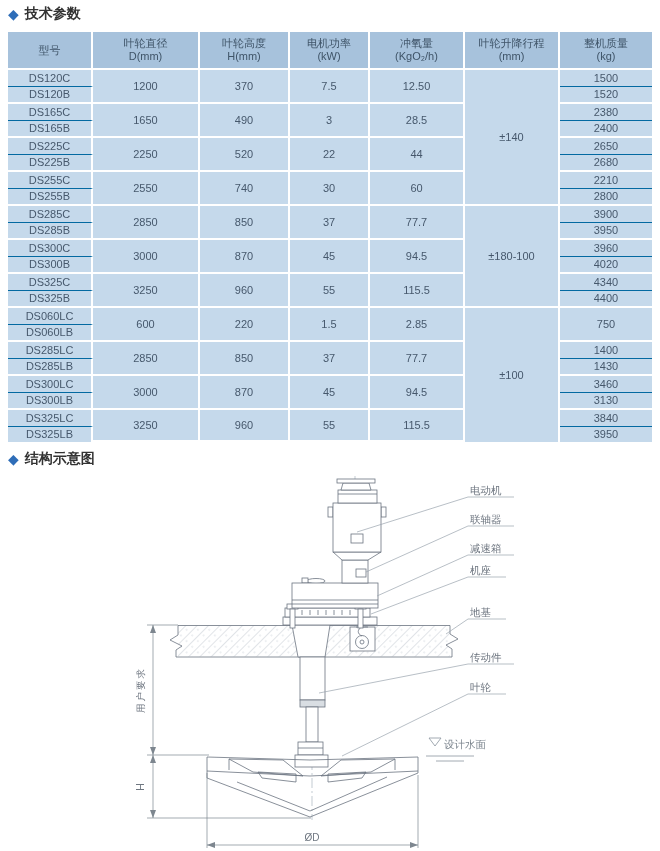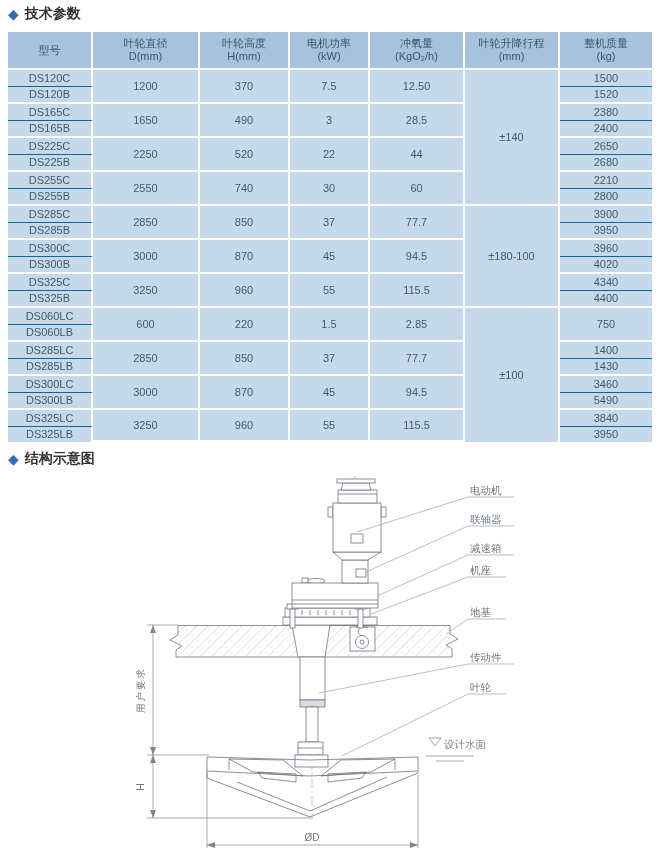--- a/index.html
+++ b/index.html
@@ -193,21 +193,21 @@
           <tr>
             <td class="cl soft">DS300LC</td>
             <td class="cl hard" rowspan="2">3000</td>
             <td class="cl hard" rowspan="2">870</td>
             <td class="cl hard" rowspan="2">45</td>
             <td class="cl hard" rowspan="2">94.5</td>
             <td class="cl soft lastcol">3460</td>
           </tr>
           <tr>
             <td class="cl hard">DS300LB</td>
-            <td class="cl hard lastcol">5490</td>
+            <td class="cl hard lastcol">3130</td>
           </tr>
           <tr>
             <td class="cl soft">DS325LC</td>
             <td class="cl hard" rowspan="2">3250</td>
             <td class="cl hard" rowspan="2">960</td>
             <td class="cl hard" rowspan="2">55</td>
             <td class="cl hard" rowspan="2">115.5</td>
             <td class="cl soft lastcol">3840</td>
           </tr>
           <tr>

